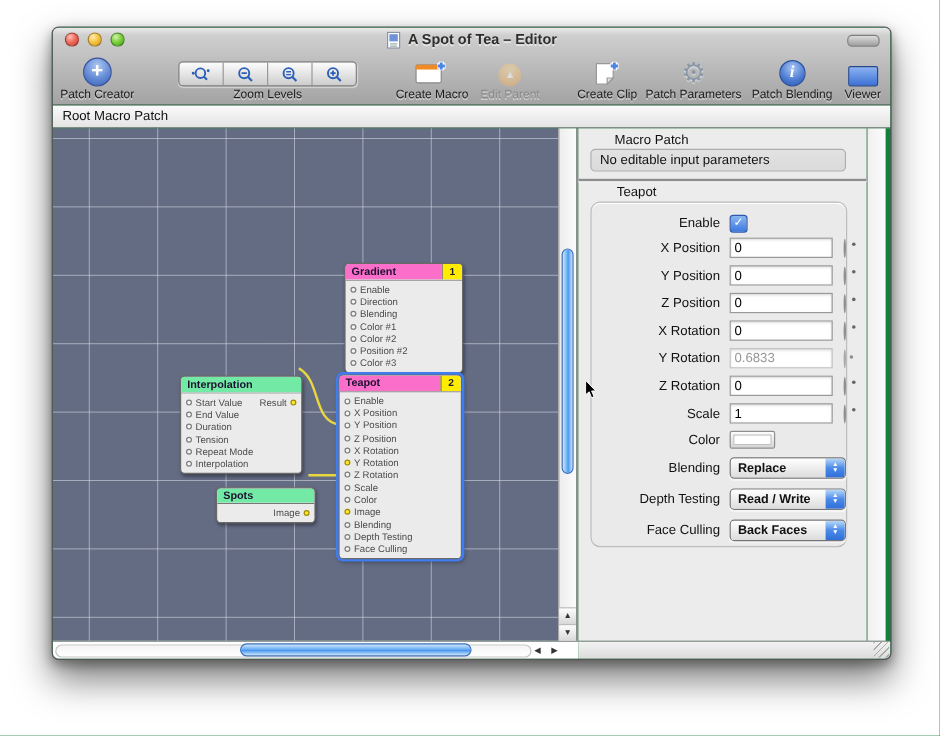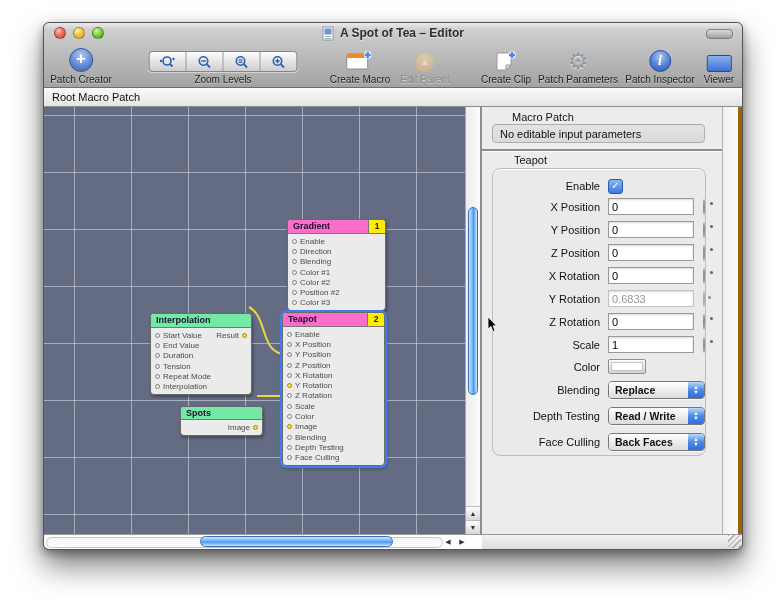--- a/index.html
+++ b/index.html
@@ -1,19 +1,19 @@
 <!DOCTYPE html>
 <html><head>
 <meta charset="utf-8">
 <style>
   html,body{margin:0;padding:0;}
   body{width:783px;height:613px;position:relative;background:#fff;overflow:hidden;
        font-family:"Liberation Sans","DejaVu Sans",sans-serif;-webkit-font-smoothing:antialiased;}
   .window{position:absolute;left:43px;top:22px;width:698px;height:526px;border-radius:6px;
-          overflow:hidden;background:#a16207;border:1px solid #555;
+          overflow:hidden;background:#15803d;border:1px solid #555;
           box-shadow:0 16px 30px rgba(0,0,0,.50),0 4px 10px rgba(0,0,0,.35);}
   
   .chrome{position:absolute;left:0;top:0;right:0;height:64px;
           background:linear-gradient(180deg,#ebebeb 0%,#cfcfcf 10%,#b6b6b6 60%,#a3a3a3 100%);
           border-bottom:1px solid #6e6e6e;}
   .titlebar{position:absolute;left:0;top:0;right:0;height:20px;}
   .lights{position:absolute;left:10px;top:4px;display:flex;gap:7px;}
   .light{width:12px;height:12px;border-radius:50%;border:1px solid rgba(0,0,0,.3);box-sizing:border-box;}
   .light.red{background:radial-gradient(circle at 35% 28%,#ffc0b8,#ef6e60 45%,#c53d2e);}
   .light.yellow{background:radial-gradient(circle at 35% 28%,#ffedb8,#f6c544 45%,#d2971c);}
@@ -228,21 +228,21 @@
           <line x1="15" y1="5" x2="21" y2="5" stroke="#4a86e8" stroke-width="2.4"></line>
         </svg>
         <span class="tlabel">Create Clip</span>
       </div>
       <div class="titem" style="left:534px">
         <span class="icon-gear">⚙</span>
         <span class="tlabel">Patch Parameters</span>
       </div>
       <div class="titem" style="left:616px">
         <div class="icon-info">i</div>
-        <span class="tlabel">Patch Inspector</span>
+        <span class="tlabel">Patch Blending</span>
       </div>
       <div class="titem" style="left:675px">
         <div class="icon-viewer"></div>
         <span class="tlabel">Viewer</span>
       </div>
     </div>
   </div>
 
   <div class="rootbar">
     <span>Root Macro Patch</span>

